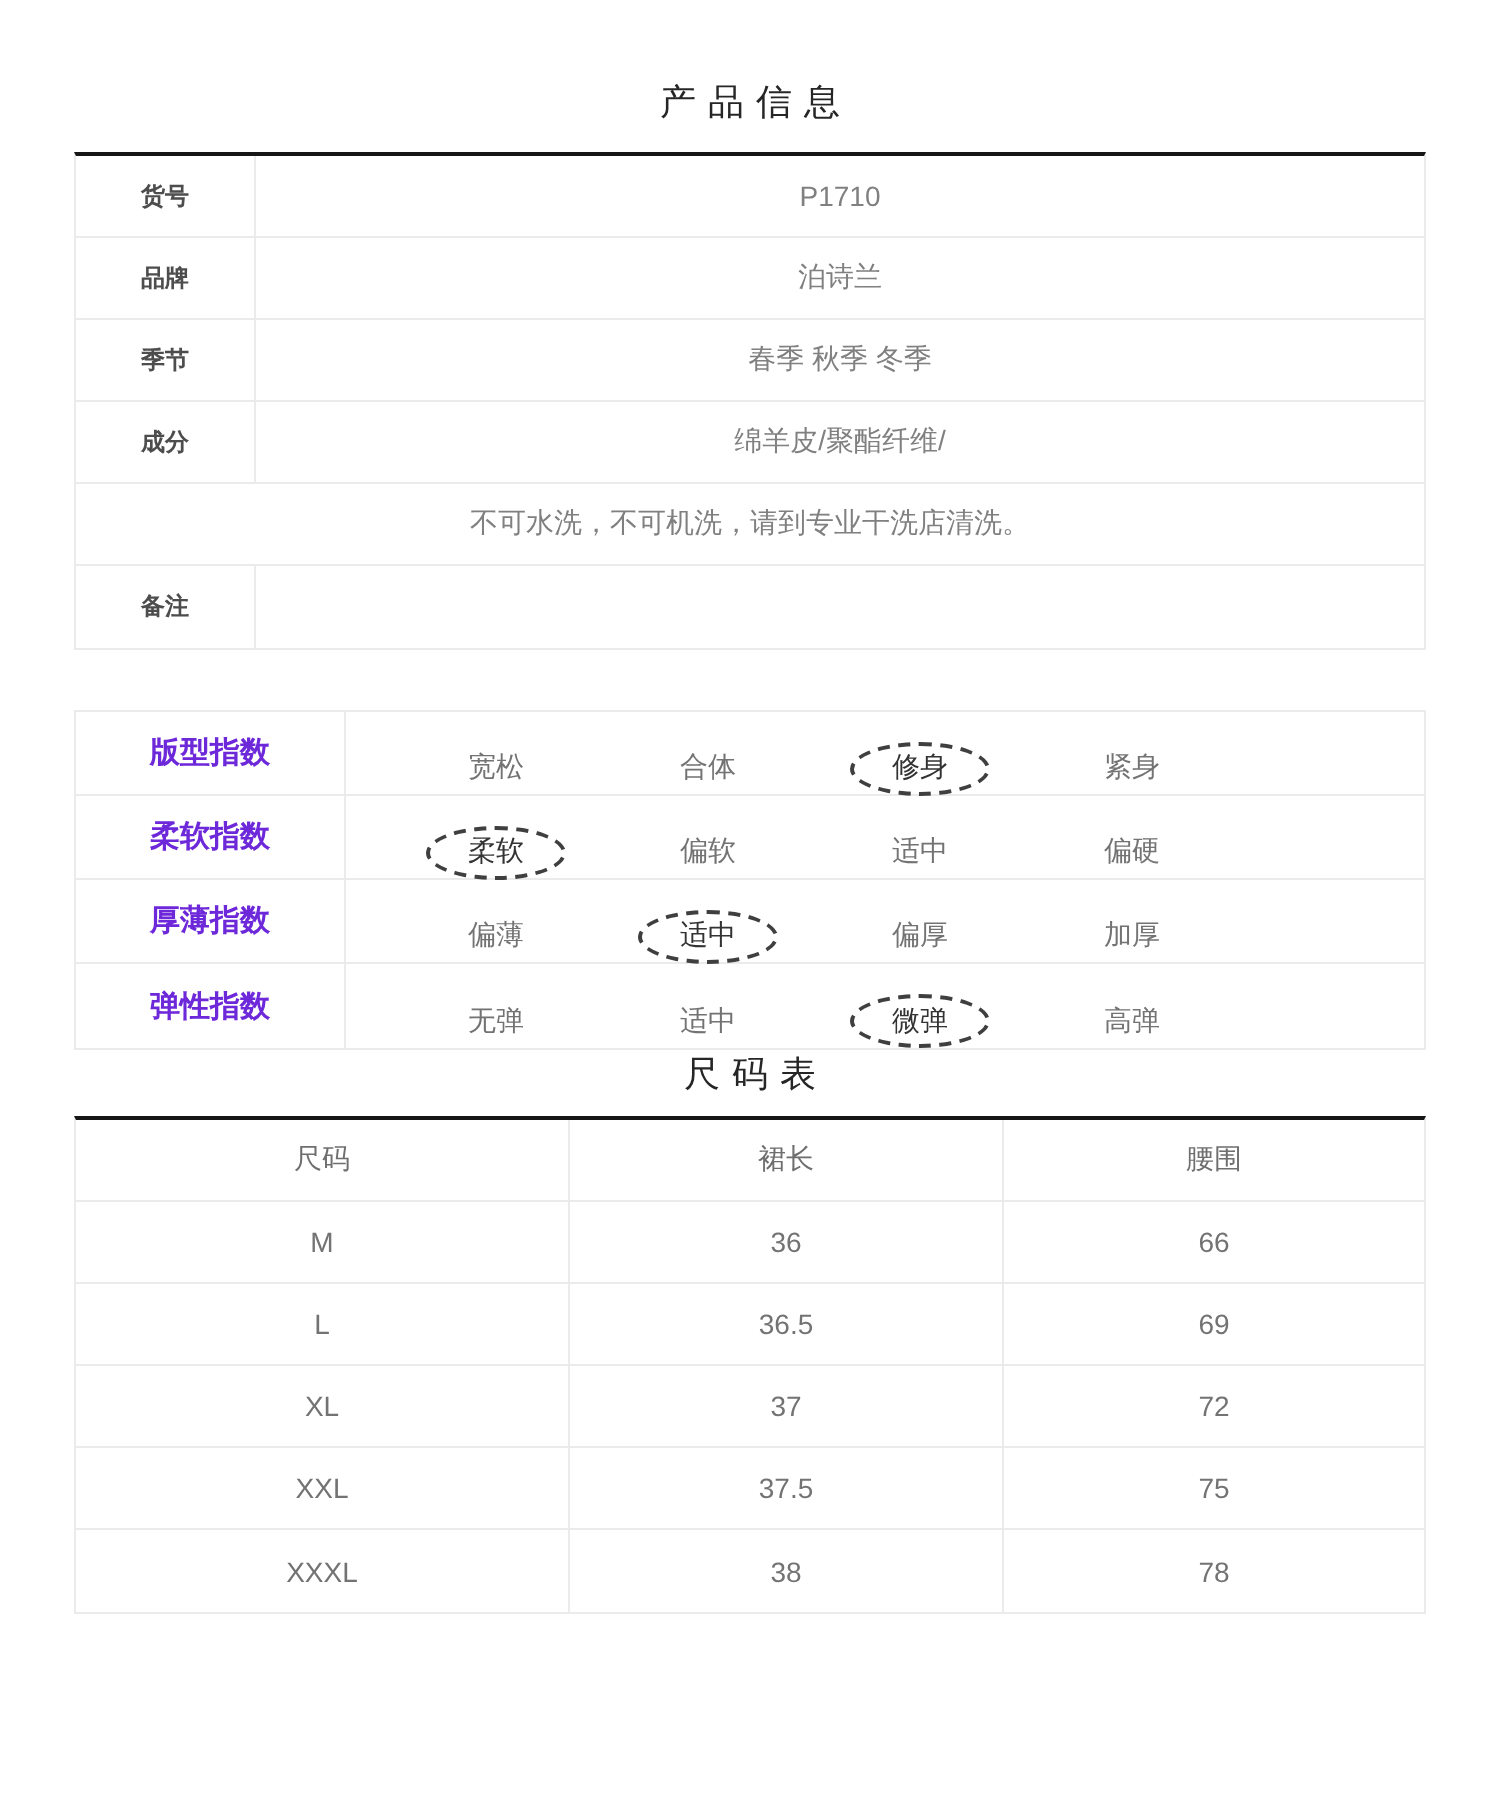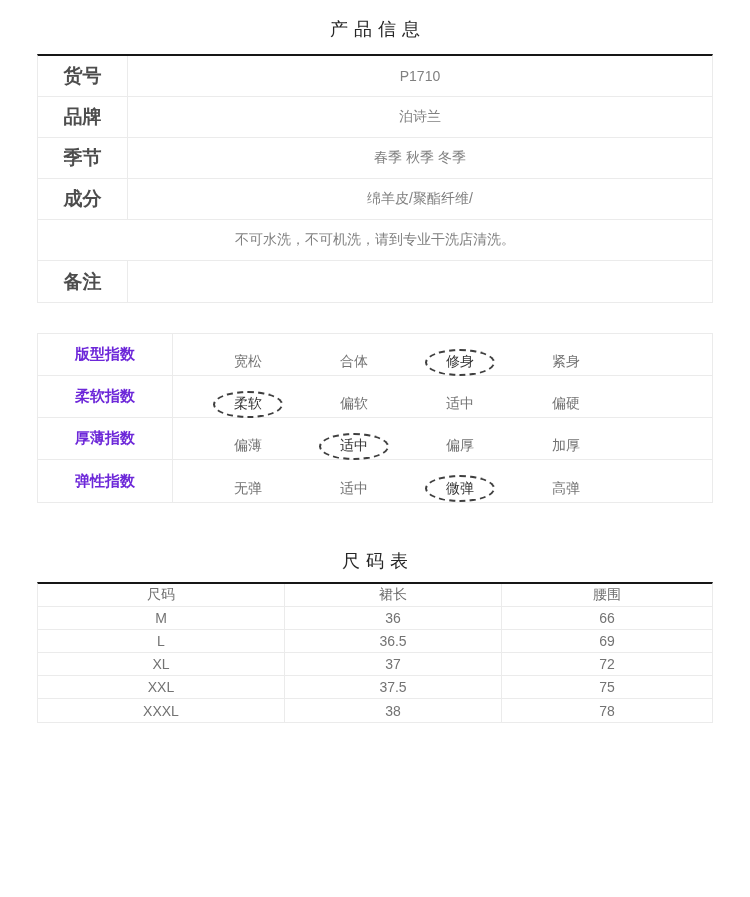--- a/index.html
+++ b/index.html
@@ -13,38 +13,38 @@
   .inner { margin:0 37px; width:676px; }
 
   .section-title {
     text-align:center;
     font-size:18px;
     font-weight:400;
     letter-spacing:6px;
     color:#262626;
     text-indent:6px; 
   }
-  .title-product { padding-top:17px; }
-  .title-size { margin-top:46px; }
+  .title-product { padding-top:39px; }
+  .title-size { }
 
   
   .info-table {
     margin-top:13px;
     border-top:2px solid #161616;
     border-left:1px solid #ebebeb;
     border-right:1px solid #ebebeb;
     border-bottom:1px solid #ebebeb;
   }
   .info-row { display:flex; height:41px; }
   .info-row:not(:last-child) { border-bottom:1px solid #ebebeb; }
   .info-label {
     width:90px; flex:0 0 90px;
     border-right:1px solid #ebebeb;
     display:flex; align-items:center; justify-content:center;
-    font-size:19px; font-weight:700; color:#4d4d4d;
+    font-size:12px; font-weight:700; color:#4d4d4d;
   }
   .info-value {
     flex:1;
     display:flex; align-items:center; justify-content:center;
     font-size:14px; color:#808080;
   }
 
   
   .index-table {
     margin-top:30px;
@@ -77,21 +77,21 @@
   }
 
   
   .size-table {
     margin-top:9px;
     border-top:2px solid #161616;
     border-left:1px solid #ebebeb;
     border-right:1px solid #ebebeb;
     border-bottom:1px solid #ebebeb;
   }
-  .size-row { display:flex; height:23px; }
+  .size-row { display:flex; height:41px; }
   .size-row:not(:last-child) { border-bottom:1px solid #ebebeb; }
   .size-cell {
     display:flex; align-items:center; justify-content:center;
     font-size:14px; color:#737373;
   }
   .size-cell.c0 { flex:0 0 247px; border-right:1px solid #ebebeb; }
   .size-cell.c1 { flex:0 0 217px; border-right:1px solid #ebebeb; }
   .size-cell.c2 { flex:1; }
   .size-row.header .size-cell { color:#6f6f6f; }
 </style>

